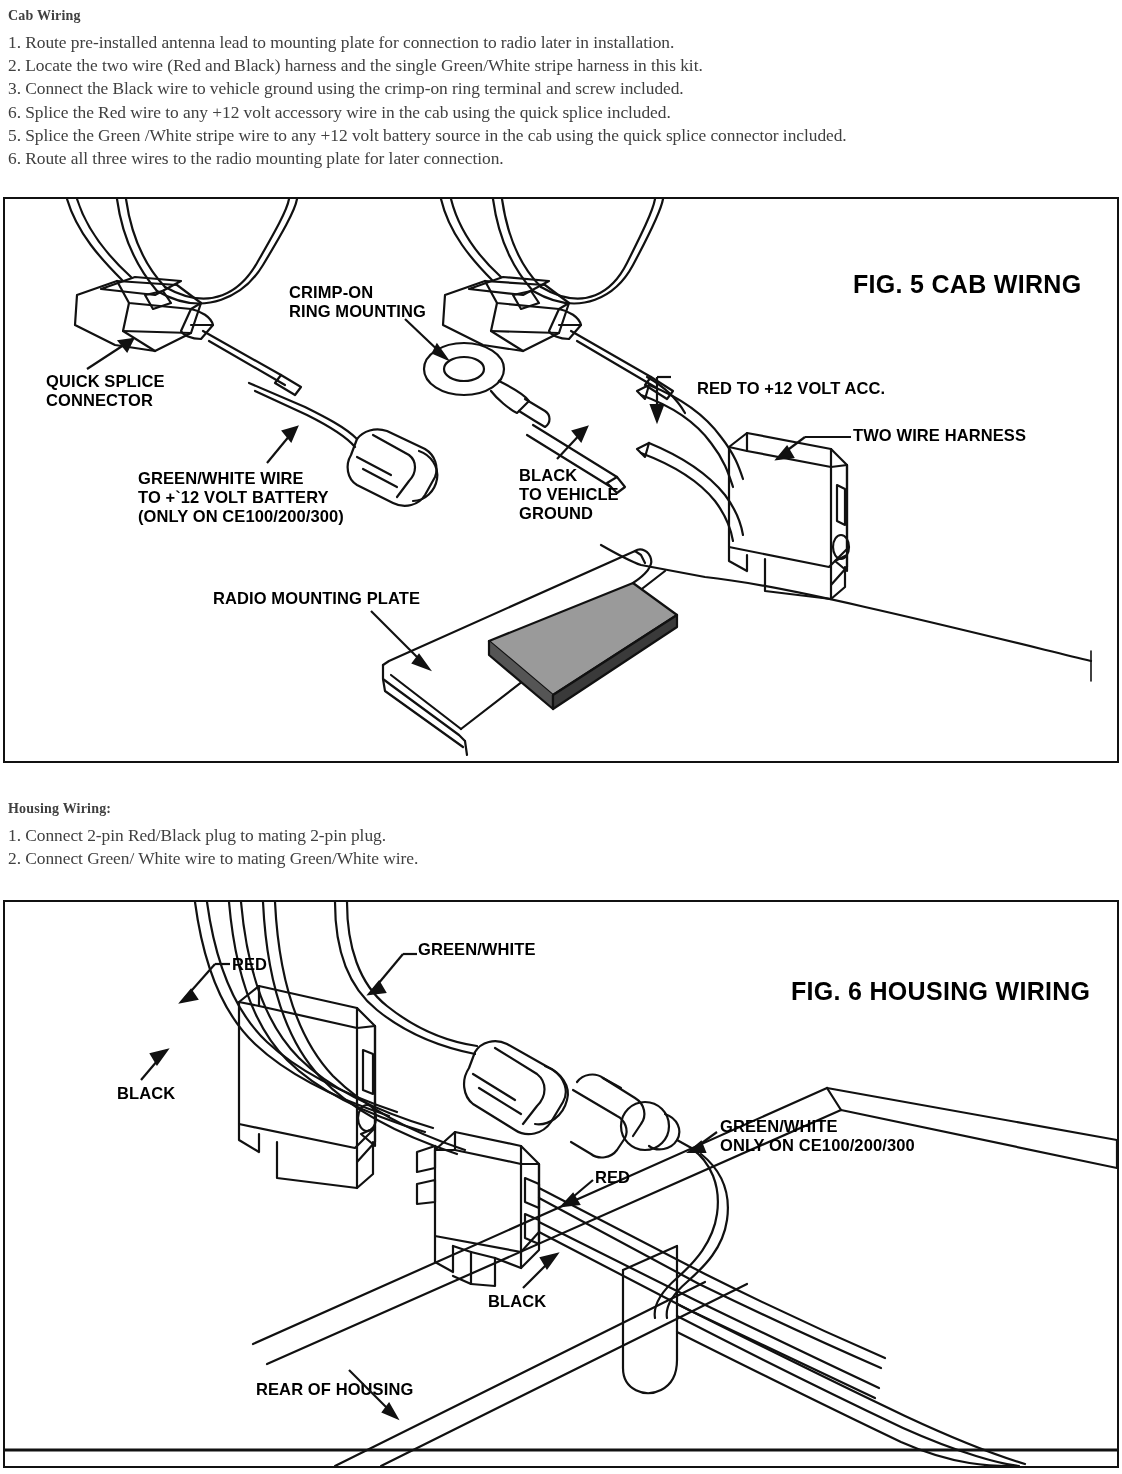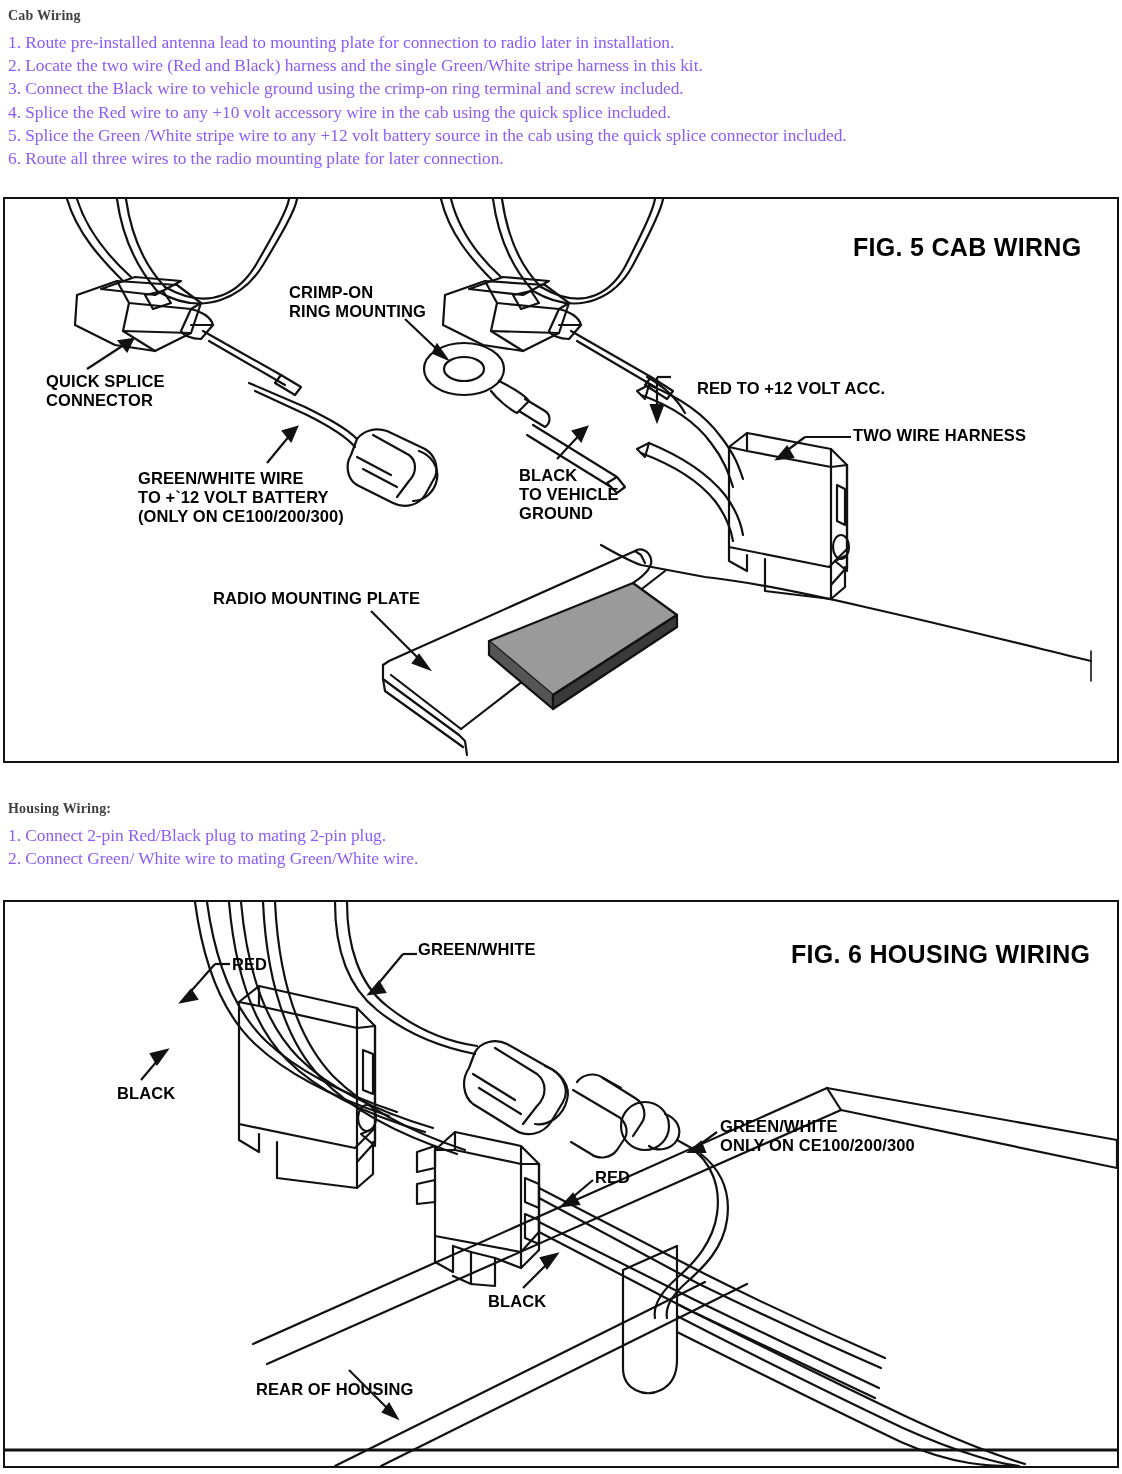--- a/index.html
+++ b/index.html
@@ -34,21 +34,21 @@
   .step-list {
     list-style: none;
     margin: 0;
     padding: 0;
   }
   .step-list li {
     font-family: "Liberation Serif", "DejaVu Serif", serif;
     font-size: 17.4px;
     line-height: 23.2px;
     white-space: nowrap;
-    color: #8b5cf6;
+    color: #404040;
     letter-spacing: -0.05px;
   }
 
   
   .figure-box {
     position: absolute;
     border: 2.5px solid #111111;
     background: #ffffff;
     box-sizing: border-box;
     overflow: hidden;
@@ -86,32 +86,33 @@
     white-space: pre;
   }
   .fig-title {
     position: absolute;
     font-family: "Liberation Sans", "DejaVu Sans", sans-serif;
     font-weight: bold;
     font-size: 25px;
     letter-spacing: 0.3px;
     color: #000000;
     white-space: nowrap;
+    margin-top: 37px;
   }
 </style>
 </head>
 <body>
 
 <div class="section" id="cab-wiring-section" style="top:4px;">
   <h1 class="section-heading">Cab Wiring</h1>
   <ol class="step-list">
     <li>1. Route pre-installed antenna lead to mounting plate for connection to radio later in installation.</li>
     <li>2. Locate the two wire (Red and Black) harness and the single Green/White stripe harness in this kit.</li>
     <li>3. Connect the Black wire to vehicle ground using the crimp-on ring terminal and screw included.</li>
-    <li>4. Splice the Red wire to any +10 volt accessory wire in the cab using the quick splice included.</li>
+    <li>6. Splice the Red wire to any +12 volt accessory wire in the cab using the quick splice included.</li>
     <li>5. Splice the Green /White stripe wire to any +12 volt battery source in the cab using the quick splice connector included.</li>
     <li>6.  Route all three wires to the radio mounting plate for later connection.</li>
   </ol>
 </div>
 
 <div class="figure-box" id="figure-5">
 
   <svg class="figure-svg" viewBox="0 0 1112 562" preserveAspectRatio="none">
     <g fill="none" stroke="#111" stroke-width="2.2" stroke-linejoin="round" stroke-linecap="round">
 

